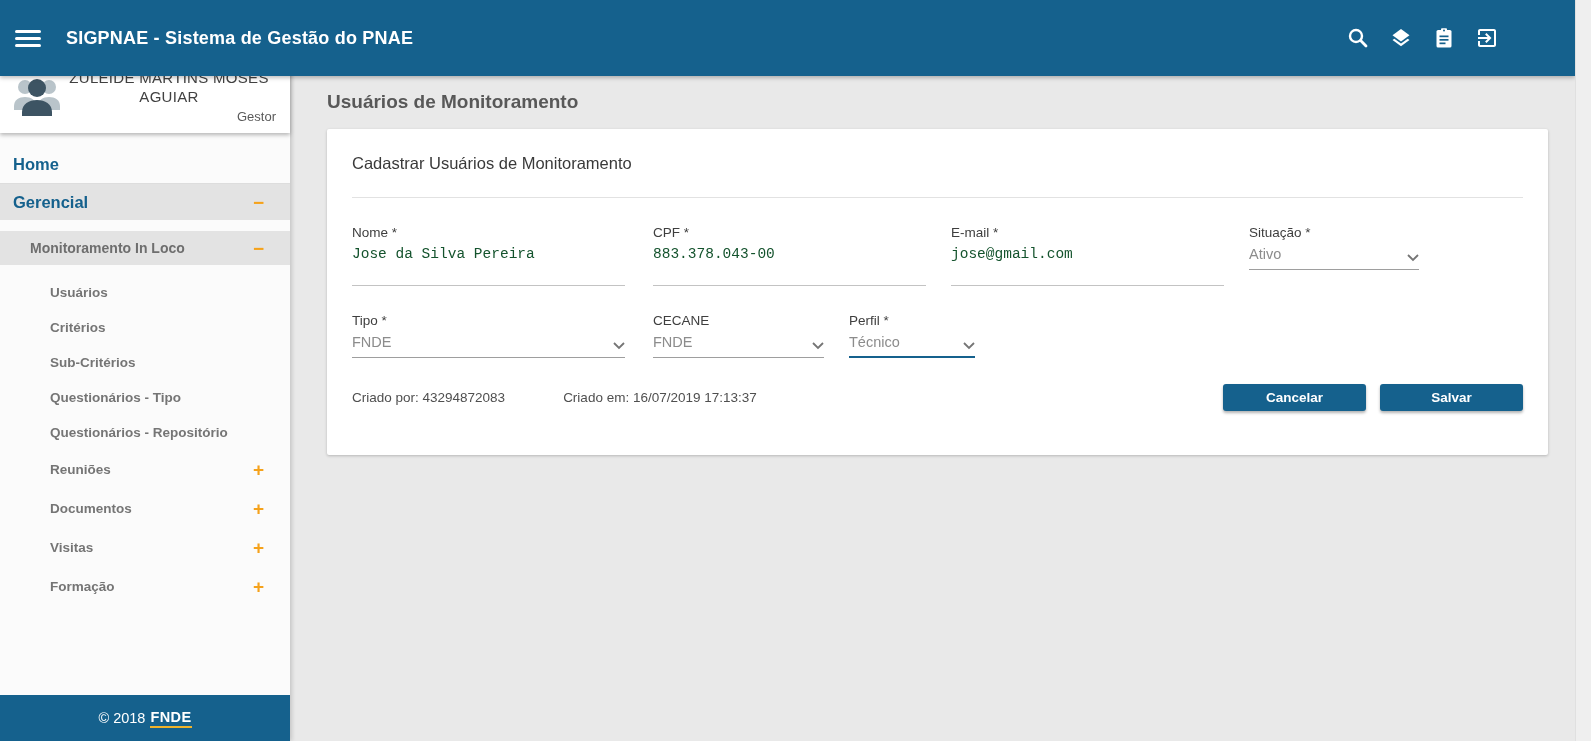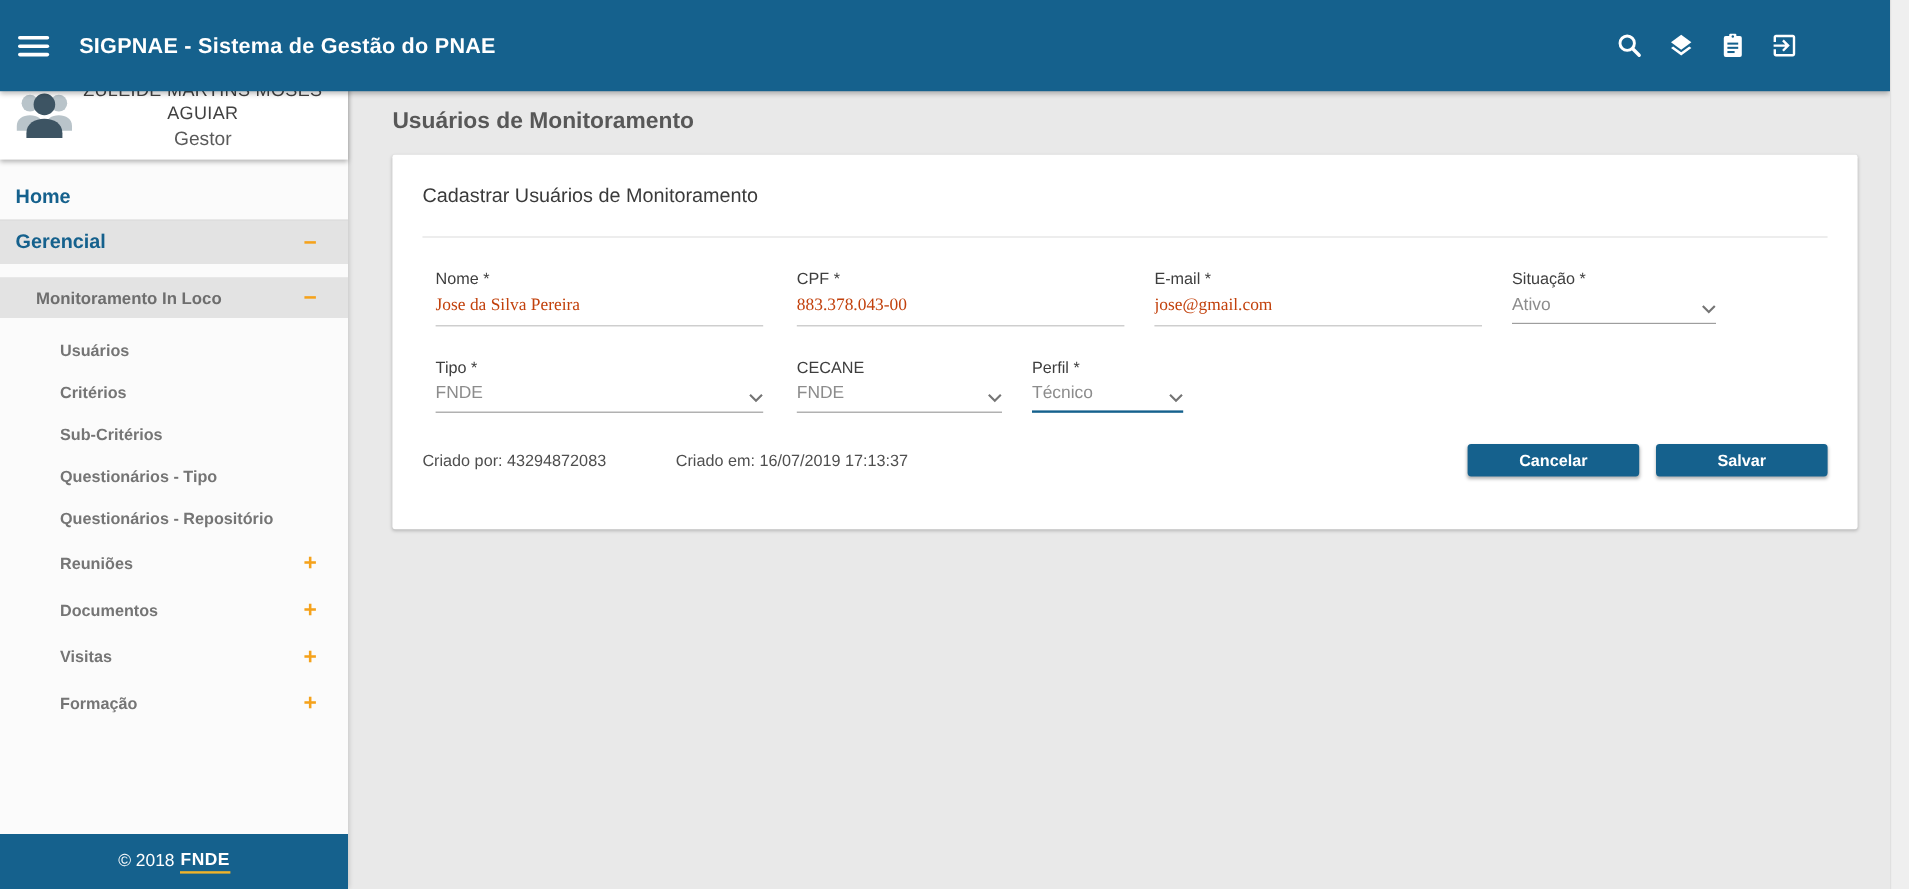--- a/index.html
+++ b/index.html
@@ -21,21 +21,21 @@
                   background:#efefef; border-left:1px solid #e0e0e0; z-index:40; }
 
   
   .sidebar { position:absolute; left:0; top:60px; width:290px; bottom:0;
              background:#fbfbfb; z-index:20; box-shadow:2px 0 4px rgba(0,0,0,.15); }
   .user-panel { height:73px; background:#fff; display:flex; align-items:center;
                 box-shadow:0 2px 4px rgba(0,0,0,.28); position:relative; z-index:2; }
   .user-icon { margin-left:12px; flex:0 0 auto; }
   .user-text { flex:1; text-align:center; padding-right:14px; }
   .user-name { font-size:15px; color:#414141; line-height:1.25; letter-spacing:.3px; }
-  .user-role { font-size:16px; color:#5a5a5a; margin-top:3px; }
+  .user-role { font-size:13px; color:#5a5a5a; margin-top:3px;text-align:right; }
 
   .menu { margin-top:13px; }
   .mi { display:flex; align-items:center; cursor:pointer; }
   .mi .toggle { margin-left:auto; margin-right:26px; color:#f5a21b; font-weight:bold;
                 font-size:19px; line-height:1; }
   .mi-l0 { height:37px; padding-left:13px; font-size:16.5px; font-weight:bold; color:#15618d; }
   .mi-sep { border-top:1px solid #ddd; }
   .mi-active { background:#e3e3e3; }
   .mi-l1 { height:34px; padding-left:30px; font-size:14px; font-weight:bold; color:#6e6e6e;margin-top:11px; }
   .mi-l2 { height:35px; padding-left:50px; font-size:13.5px; font-weight:bold; color:#757575;text-align:center; }
@@ -53,29 +53,29 @@
   .page-title { margin:31px 0 0 37px; font-size:19px; font-weight:bold; color:#585858; }
   .card { margin:16px 27px 0 37px; background:#fff; border-radius:2px;
           box-shadow:0 1px 3px rgba(0,0,0,.22); padding:0 25px 44px 25px; }
   .card-title { padding-top:25px; font-size:16.5px; color:#3a3a3a; }
   .card-divider { border-bottom:1px solid #e2e2e2; margin-top:24px; }
 
   .form-row { display:flex; margin-top:27px; }
   .field { display:flex; flex-direction:column; }
   .field .lbl { font-size:13.5px; color:#3e3e3e; }
   .field input { border:none; outline:none; background:transparent;
-                 border-bottom:1px solid #c3c3c3; font-family:Liberation Serif, serif;
-                 font-size:14.5px; color:#c2410c; padding:6px 0 8px 0; width:100%; }
+                 border-bottom:1px solid #c3c3c3; font-family:Liberation Mono, monospace;
+                 font-size:14.5px; color:#14532d; padding:6px 0 23px 0; width:100%; }
   .sel { display:flex; align-items:flex-end; border-bottom:1px solid #9e9e9e;
          padding:6px 0 7px 0; cursor:pointer; }
   .sel .val { font-size:14.5px; color:#8c8c8c; flex:1; }
   .sel.focused { border-bottom:2px solid #15618d; padding-bottom:6px; }
 
   .w273 { width:273px; } .w171 { width:171px; } .w170 { width:170px; } .w126 { width:126px; }
-  .g28 { margin-right:28px;margin-left:11px; } .g25 { margin-right:25px; }
+  .g28 { margin-right:28px; } .g25 { margin-right:25px; }
 
   .meta-row { display:flex; align-items:center; margin-top:26px; }
   .meta { font-size:13.5px; color:#4f4f4f; }
   .meta + .meta { margin-left:58px; }
   .btns { margin-left:auto; display:flex; gap:14px; }
   .btn { width:143px; height:27px; background:#15618d; color:#fff; border:none;
          border-radius:3px; font-family:"Liberation Sans",sans-serif; font-size:13.5px;
          font-weight:bold; cursor:pointer; box-shadow:0 2px 3px rgba(0,0,0,.3);text-align:center; }
 </style>
 </head>

